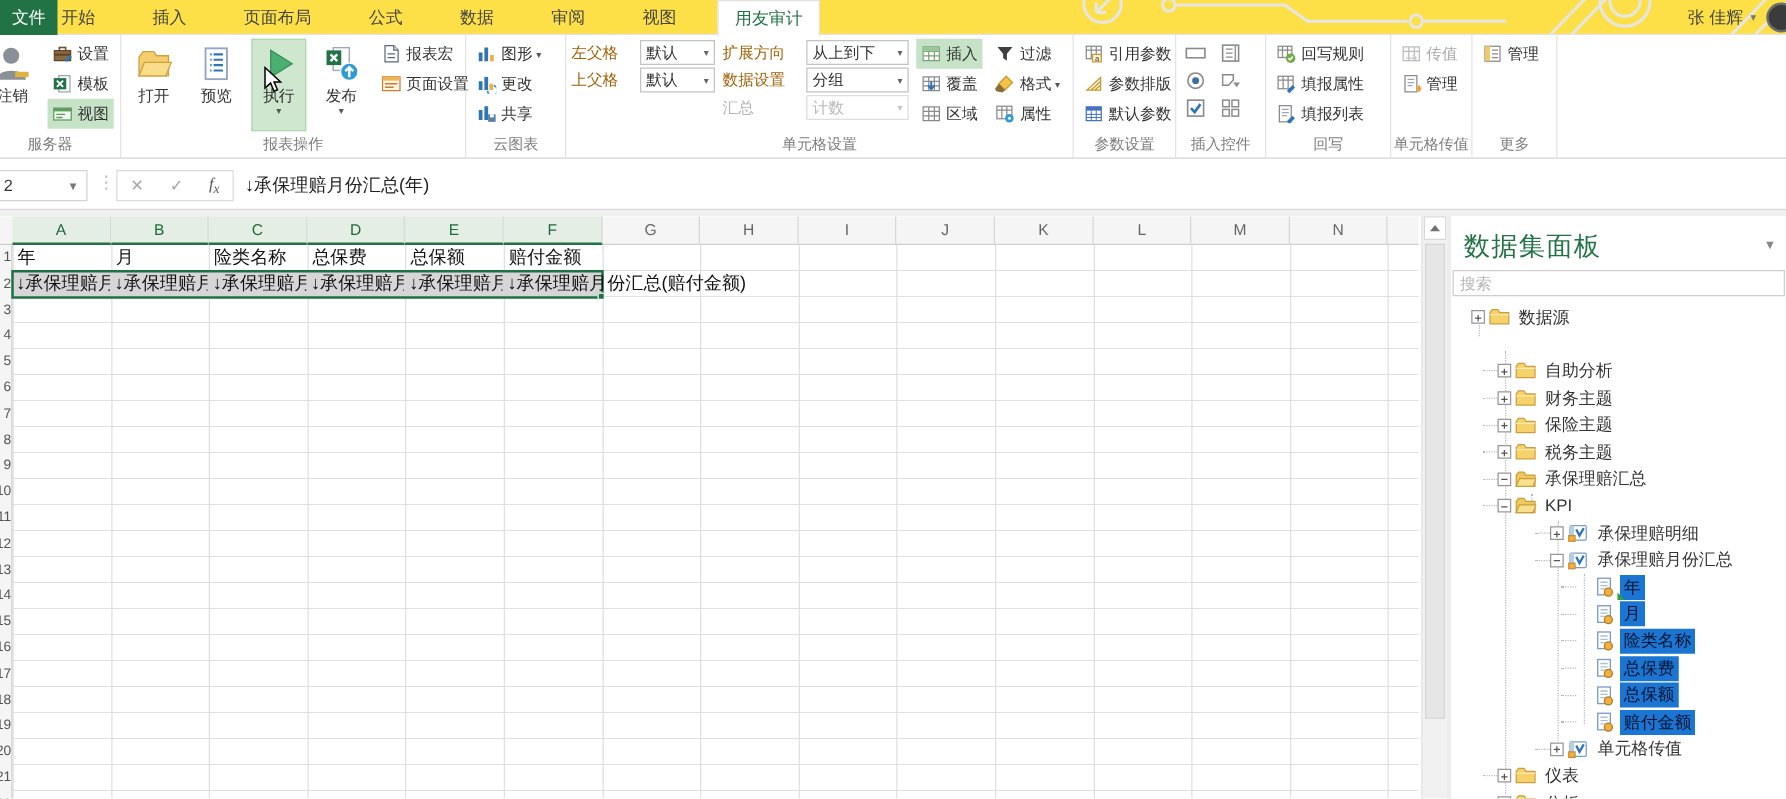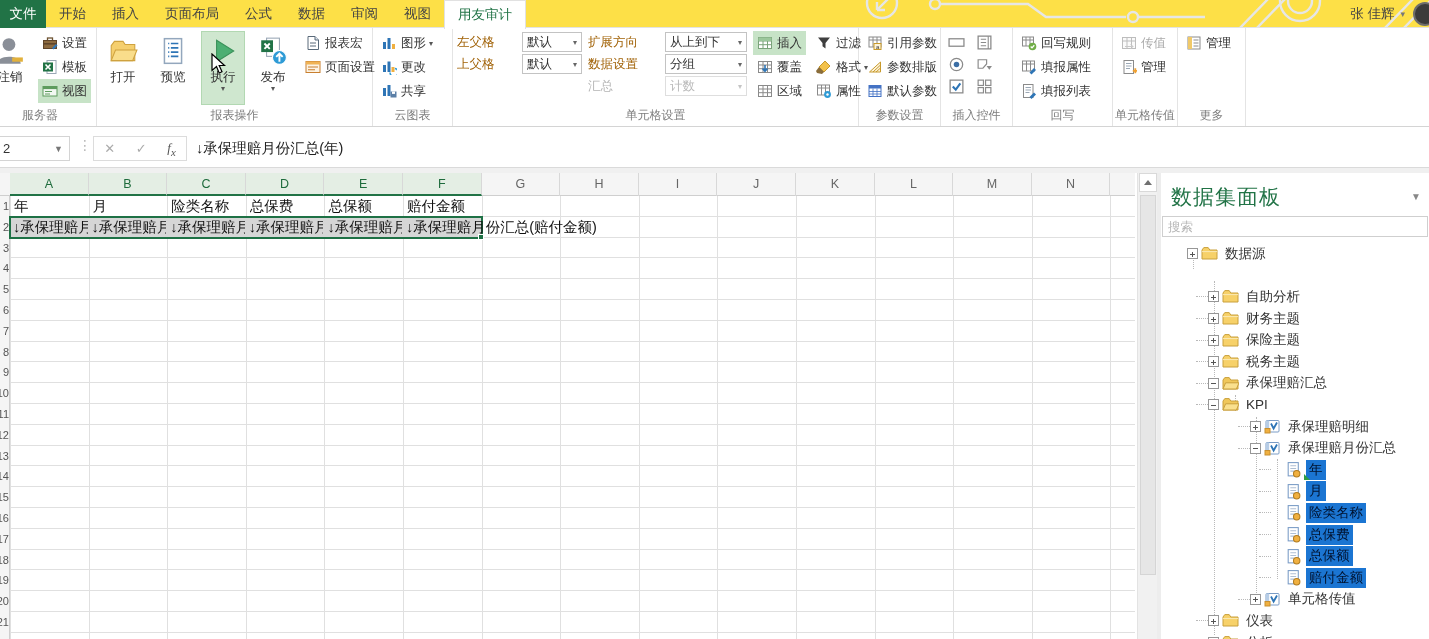--- a/index.html
+++ b/index.html
@@ -6,21 +6,21 @@
   html,body { width:1429px; height:639px; overflow:hidden; background:#fff;
     font-family:"Liberation Sans","DejaVu Sans",sans-serif; }
   #app { position:relative; width:1429px; height:639px; }
 
   
   .tabbar { position:absolute; left:0; top:0; width:1429px; height:28px; background:#fde047;
     border-bottom:1px solid #e3e3e3; z-index:20; }
   .deco { position:absolute; left:0; top:0; pointer-events:none; z-index:0; }
   .file-tab { position:absolute; left:0; top:0; width:46px; height:28px; background:#217346;
     color:#fff; font-size:13.5px; display:flex; align-items:center; justify-content:center; z-index:2;}
-  .tabs { position:absolute; left:46px; top:0; height:28px; display:flex; z-index:2; }
+  .tabs { position:absolute; left:36px; top:0; height:28px; display:flex; z-index:2;gap:20px; }
   .tab { height:28px; padding:0 13px; display:flex; align-items:center; font-size:13.5px; color:#444;
     cursor:default; }
   .tab.active { background:#fff; color:#217346; border:1px solid #e1e1e1; border-bottom:none;
     height:29px; }
   .user { position:absolute; right:24px; top:0; height:28px; display:flex; align-items:center;
     gap:6px; font-size:13.5px; color:#444; z-index:2;}
   .user .caret { font-size:9px; color:#777; }
   .avatar { position:absolute; right:-8px; top:2px; width:24px; height:24px; border-radius:50%;
     background:#3b3b3b; border:2px solid #6d6d6d; z-index:2;}
 
@@ -39,21 +39,21 @@
   .lbtn.active { background:#cfe7cf; border-color:#b2d8b2; }
   .sbtn { height:24px; display:flex; align-items:center; padding:0 4px; font-size:12.5px; color:#333;
     white-space:nowrap; }
   .sbtn .ico { margin-right:4px; }
   .sbtn.active { background:#c7e3c7; }
   .sbtn.disabled { color:#ababab; }
   .sbtn .scaret { font-size:8px; color:#555; margin-left:3px; }
   .frow { height:22px; display:flex; align-items:center; }
   .flabel { font-size:12.5px; color:#a16207; white-space:nowrap; }
   .frow.disabled .flabel { color:#b3b3b3; }
-  .dd { margin-left:19px; height:20px; border:1px solid #c3c3c3; background:#fff; display:flex;
+  .dd { margin-left:9px; height:20px; border:1px solid #c3c3c3; background:#fff; display:flex;
     align-items:center; padding:0 4px; font-size:12.5px; color:#333; }
   .dd .ddcaret { margin-left:auto; font-size:8px; color:#666; padding-left:6px;}
   .frow.disabled .dd { border-color:#dedede; color:#b9b9b9; }
   .frow.disabled .dd .ddcaret { color:#c4c4c4; }
   .icobtn { width:22px; height:22px; display:flex; align-items:center; justify-content:center; }
   .ico { display:inline-flex; }
 
   
   .fxbar { position:absolute; left:0; top:129px; width:1429px; height:39px; background:#fff;
     border-bottom:1px solid #dadada; z-index:5; }
@@ -103,21 +103,21 @@
     border:1px solid #d5d5d5; }
   .panelgap { position:absolute; left:1157px; top:173px; width:4px; height:466px; background:#ededed; }
 
   
   .panel { position:absolute; left:1161px; top:173px; width:268px; height:466px; background:#fff; }
   .ptitle { position:absolute; left:10px; top:10px; font-size:21px; color:#217346; letter-spacing:1px; }
   .pcaret { position:absolute; right:8px; top:18px; font-size:10px; color:#888; }
   .psearch { position:absolute; left:1px; top:43px; width:266px; height:21px; border:1px solid #cfcfcf;
     font-size:12.5px; color:#333; padding:0 5px; outline:none; font-family:inherit; }
   .psearch::placeholder { color:#b5b5b5; }
-  .tree { position:absolute; left:18px; top:70px; width:224px; height:396px; overflow:hidden; }
+  .tree { position:absolute; left:8px; top:70px; width:224px; height:396px; overflow:hidden; }
   .titem { position:absolute; left:0; width:268px; height:21.6px; display:flex; align-items:center;
     font-size:13.5px; color:#333; white-space:nowrap; }
   .stub { width:12px; height:0; border-top:1px dotted #b9b9b9; margin-left:-12px; flex:none; }
   .expander { width:11px; height:11px; border:1px solid #979797; background:#fff; flex:none;
     margin-right:3px; position:relative; }
   .expander.ghost { visibility:hidden; }
   .expander::before { content:""; position:absolute; left:2px; top:4.5px; width:5px; height:1px; background:#555; }
   .expander.plus::after { content:""; position:absolute; left:4px; top:2.5px; width:1px; height:5px; background:#555; }
   .ticon { margin-right:4px; flex:none; display:inline-flex; }
   .tlabel { padding:1px 3px; }

